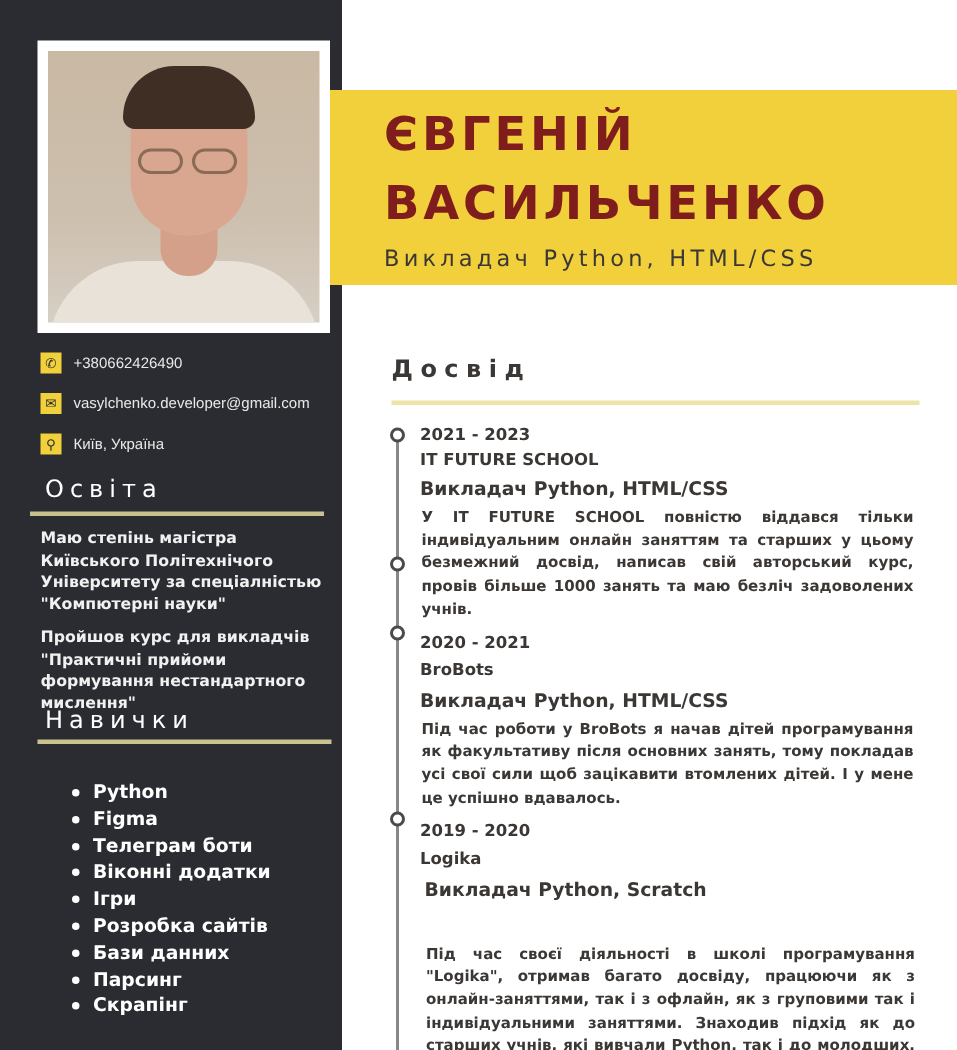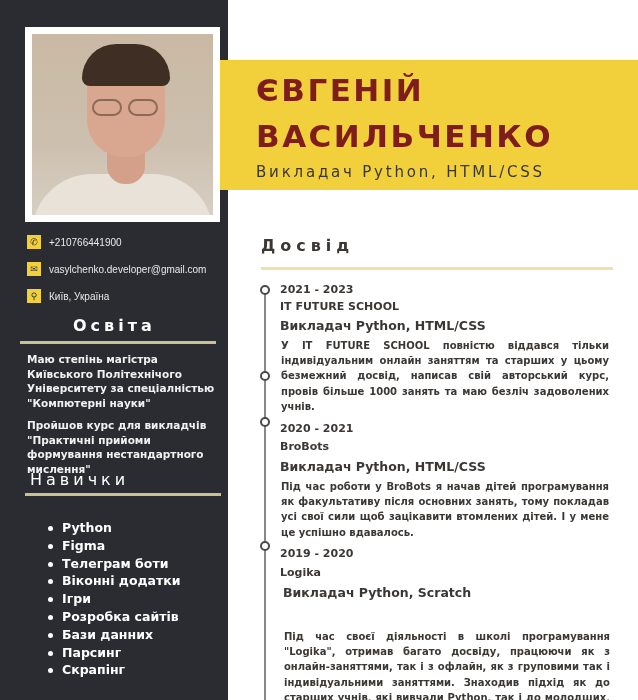--- a/index.html
+++ b/index.html
@@ -51,32 +51,32 @@
     <div class="hair"></div>
     <div class="glasses">
         <span style="left:2px"></span>
         <span style="left:38px"></span>
       </div>
   </div>
 </div>
 
 <div class="contact" style="top:235px">
   <span class="ico">✆</span>
-  <span>+210766441900</span>
+  <span>+380662426490</span>
 </div>
 <div class="contact" style="top:262px">
   <span class="ico">✉</span>
   <span>vasylchenko.developer@gmail.com</span>
 </div>
 <div class="contact" style="top:289px">
   <span class="ico">⚲</span>
   <span>Київ, Україна</span>
 </div>
 
-<div class="side-heading" style="top:316px;font-size:16px;font-weight:bold;margin-left:43px;">Освіта</div>
+<div class="side-heading" style="top:316px;font-size:16px;font-weight:normal;">Освіта</div>
 <div class="side-rule" style="top:341px"></div>
 <div class="edu" style="top:352px">Маю степінь магістра Київського Політехнічого Університету за спеціалністью "Компютерні науки"</div>
 <div class="edu" style="top:418px">Пройшов курс для викладчів "Практичні прийоми формування нестандартного мислення"</div>
 
 <div class="side-heading" style="top:470px;font-size:16px;">Навички</div>
 <div class="side-rule" style="top:493px;left:25px;width:196px;"></div>
 <ul class="skills">
   <li>Python</li>
   <li>Figma</li>
   <li>Телеграм боти</li>

